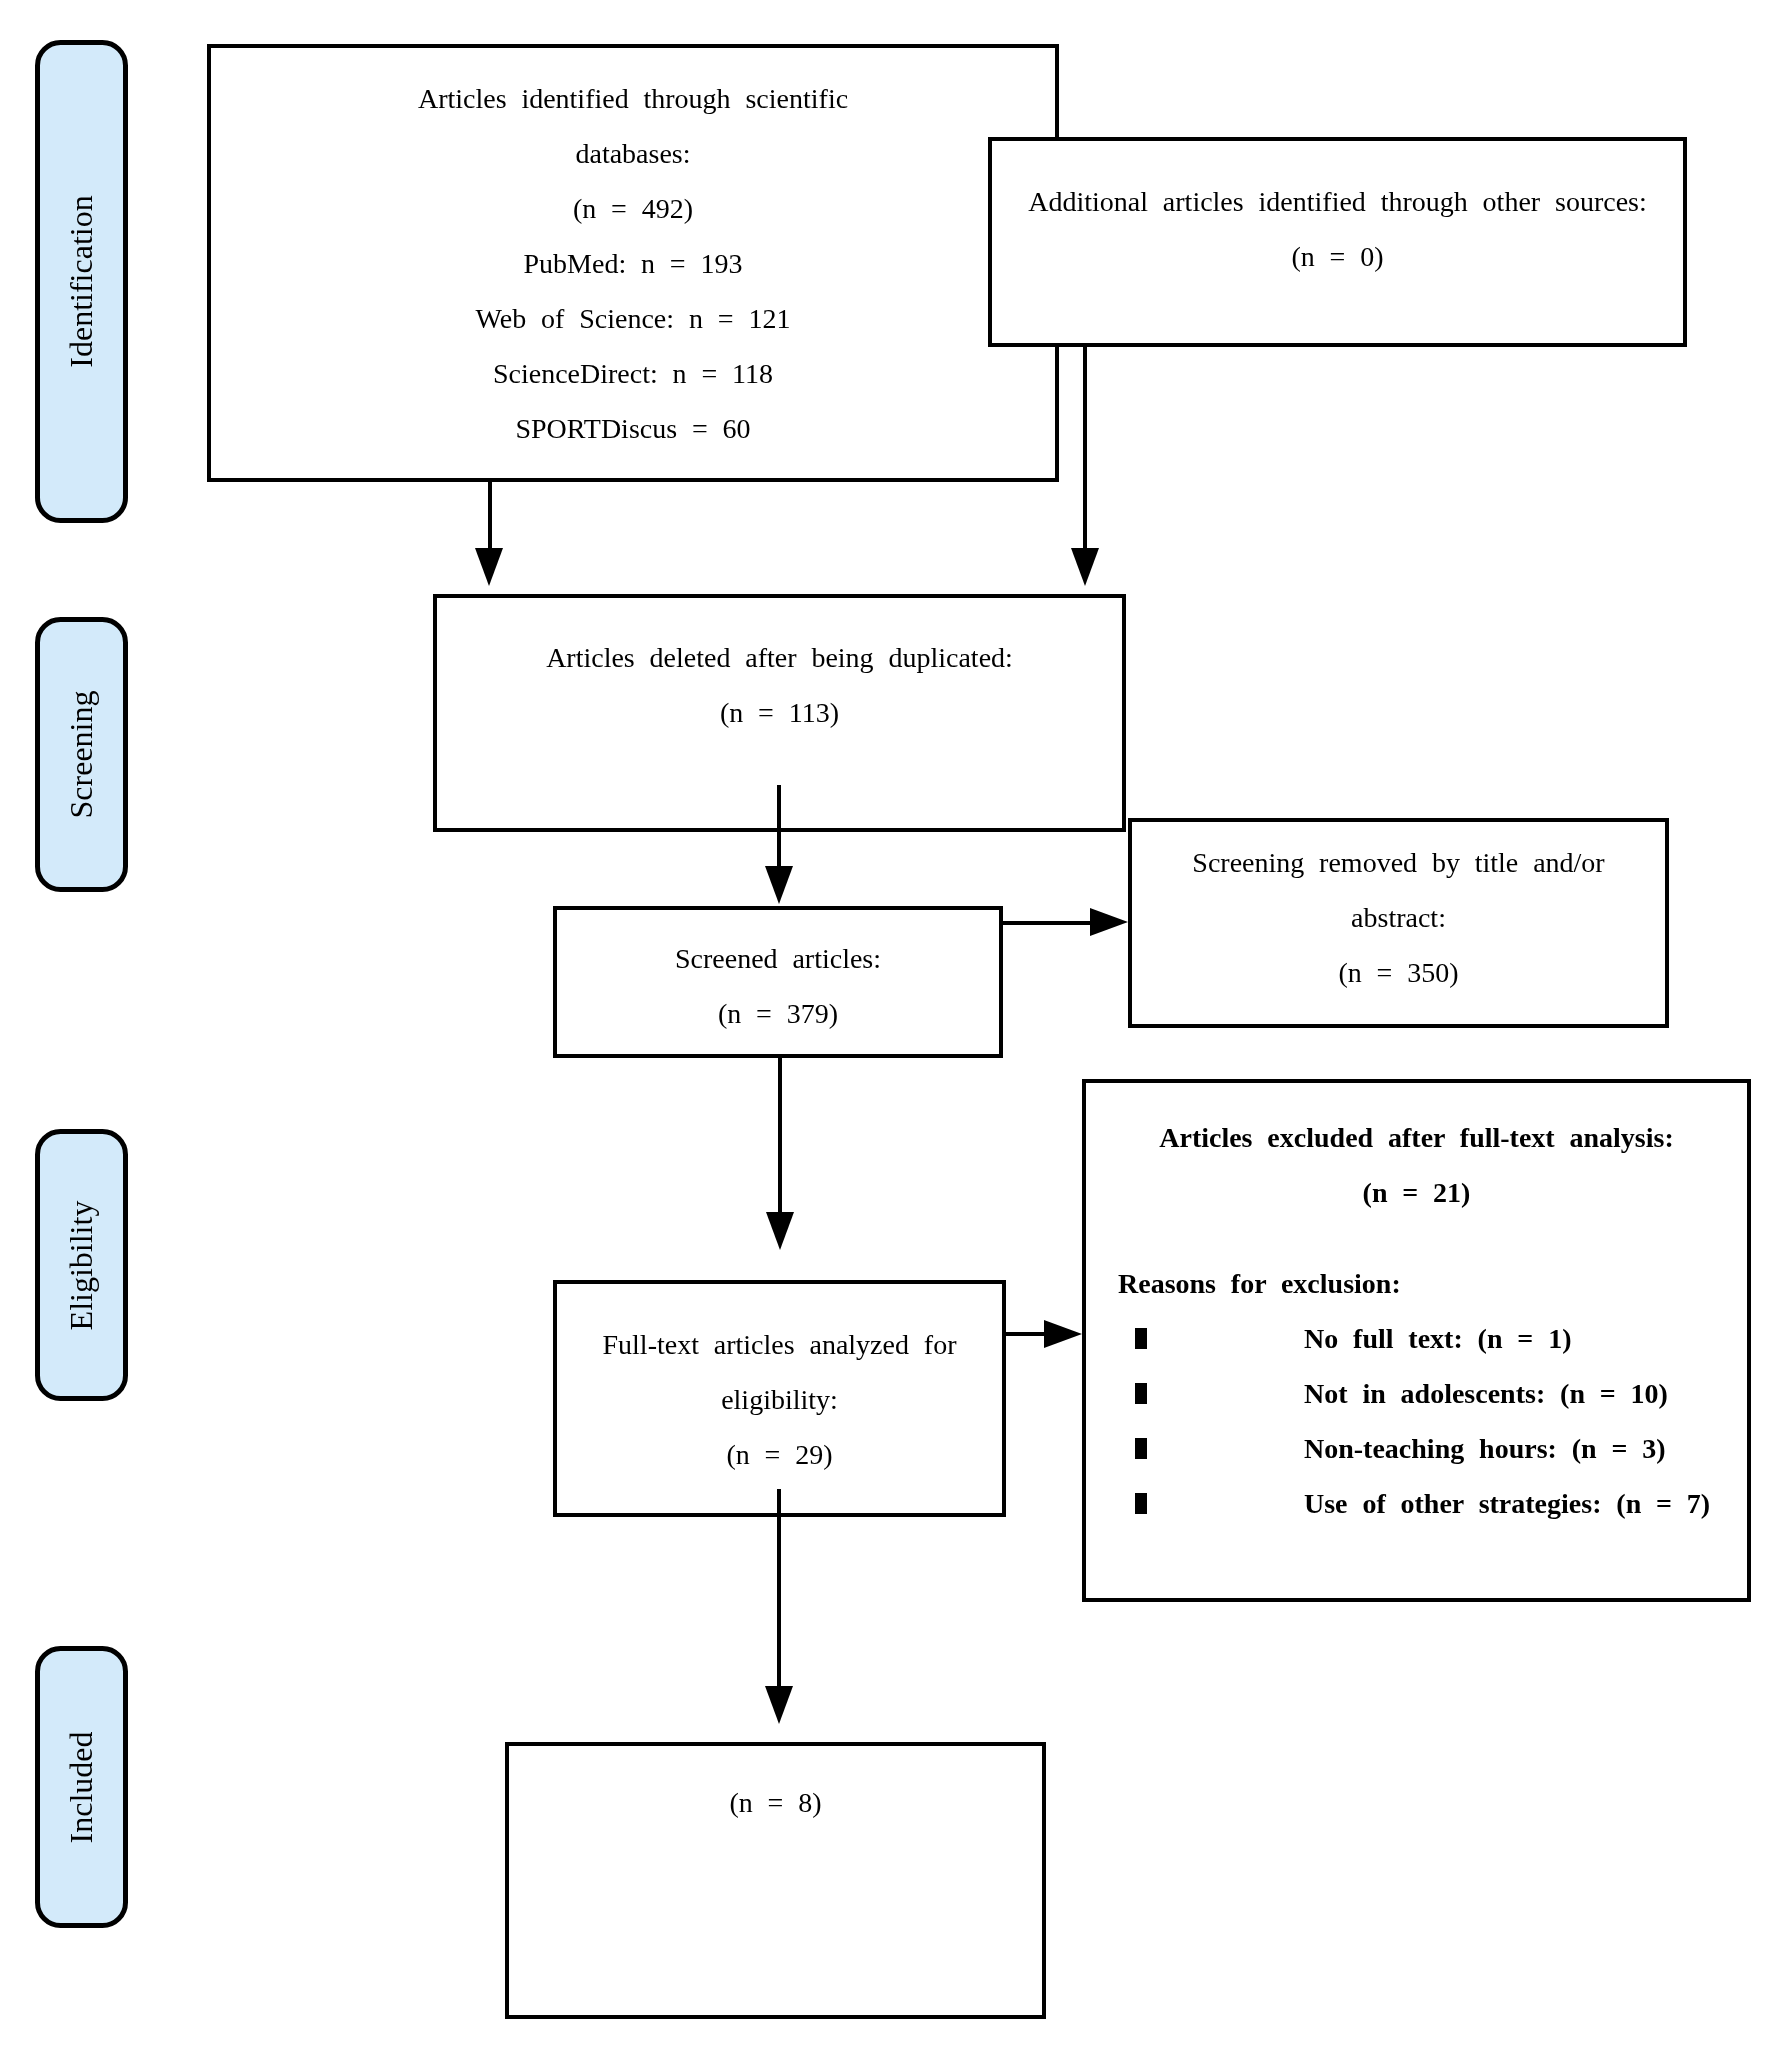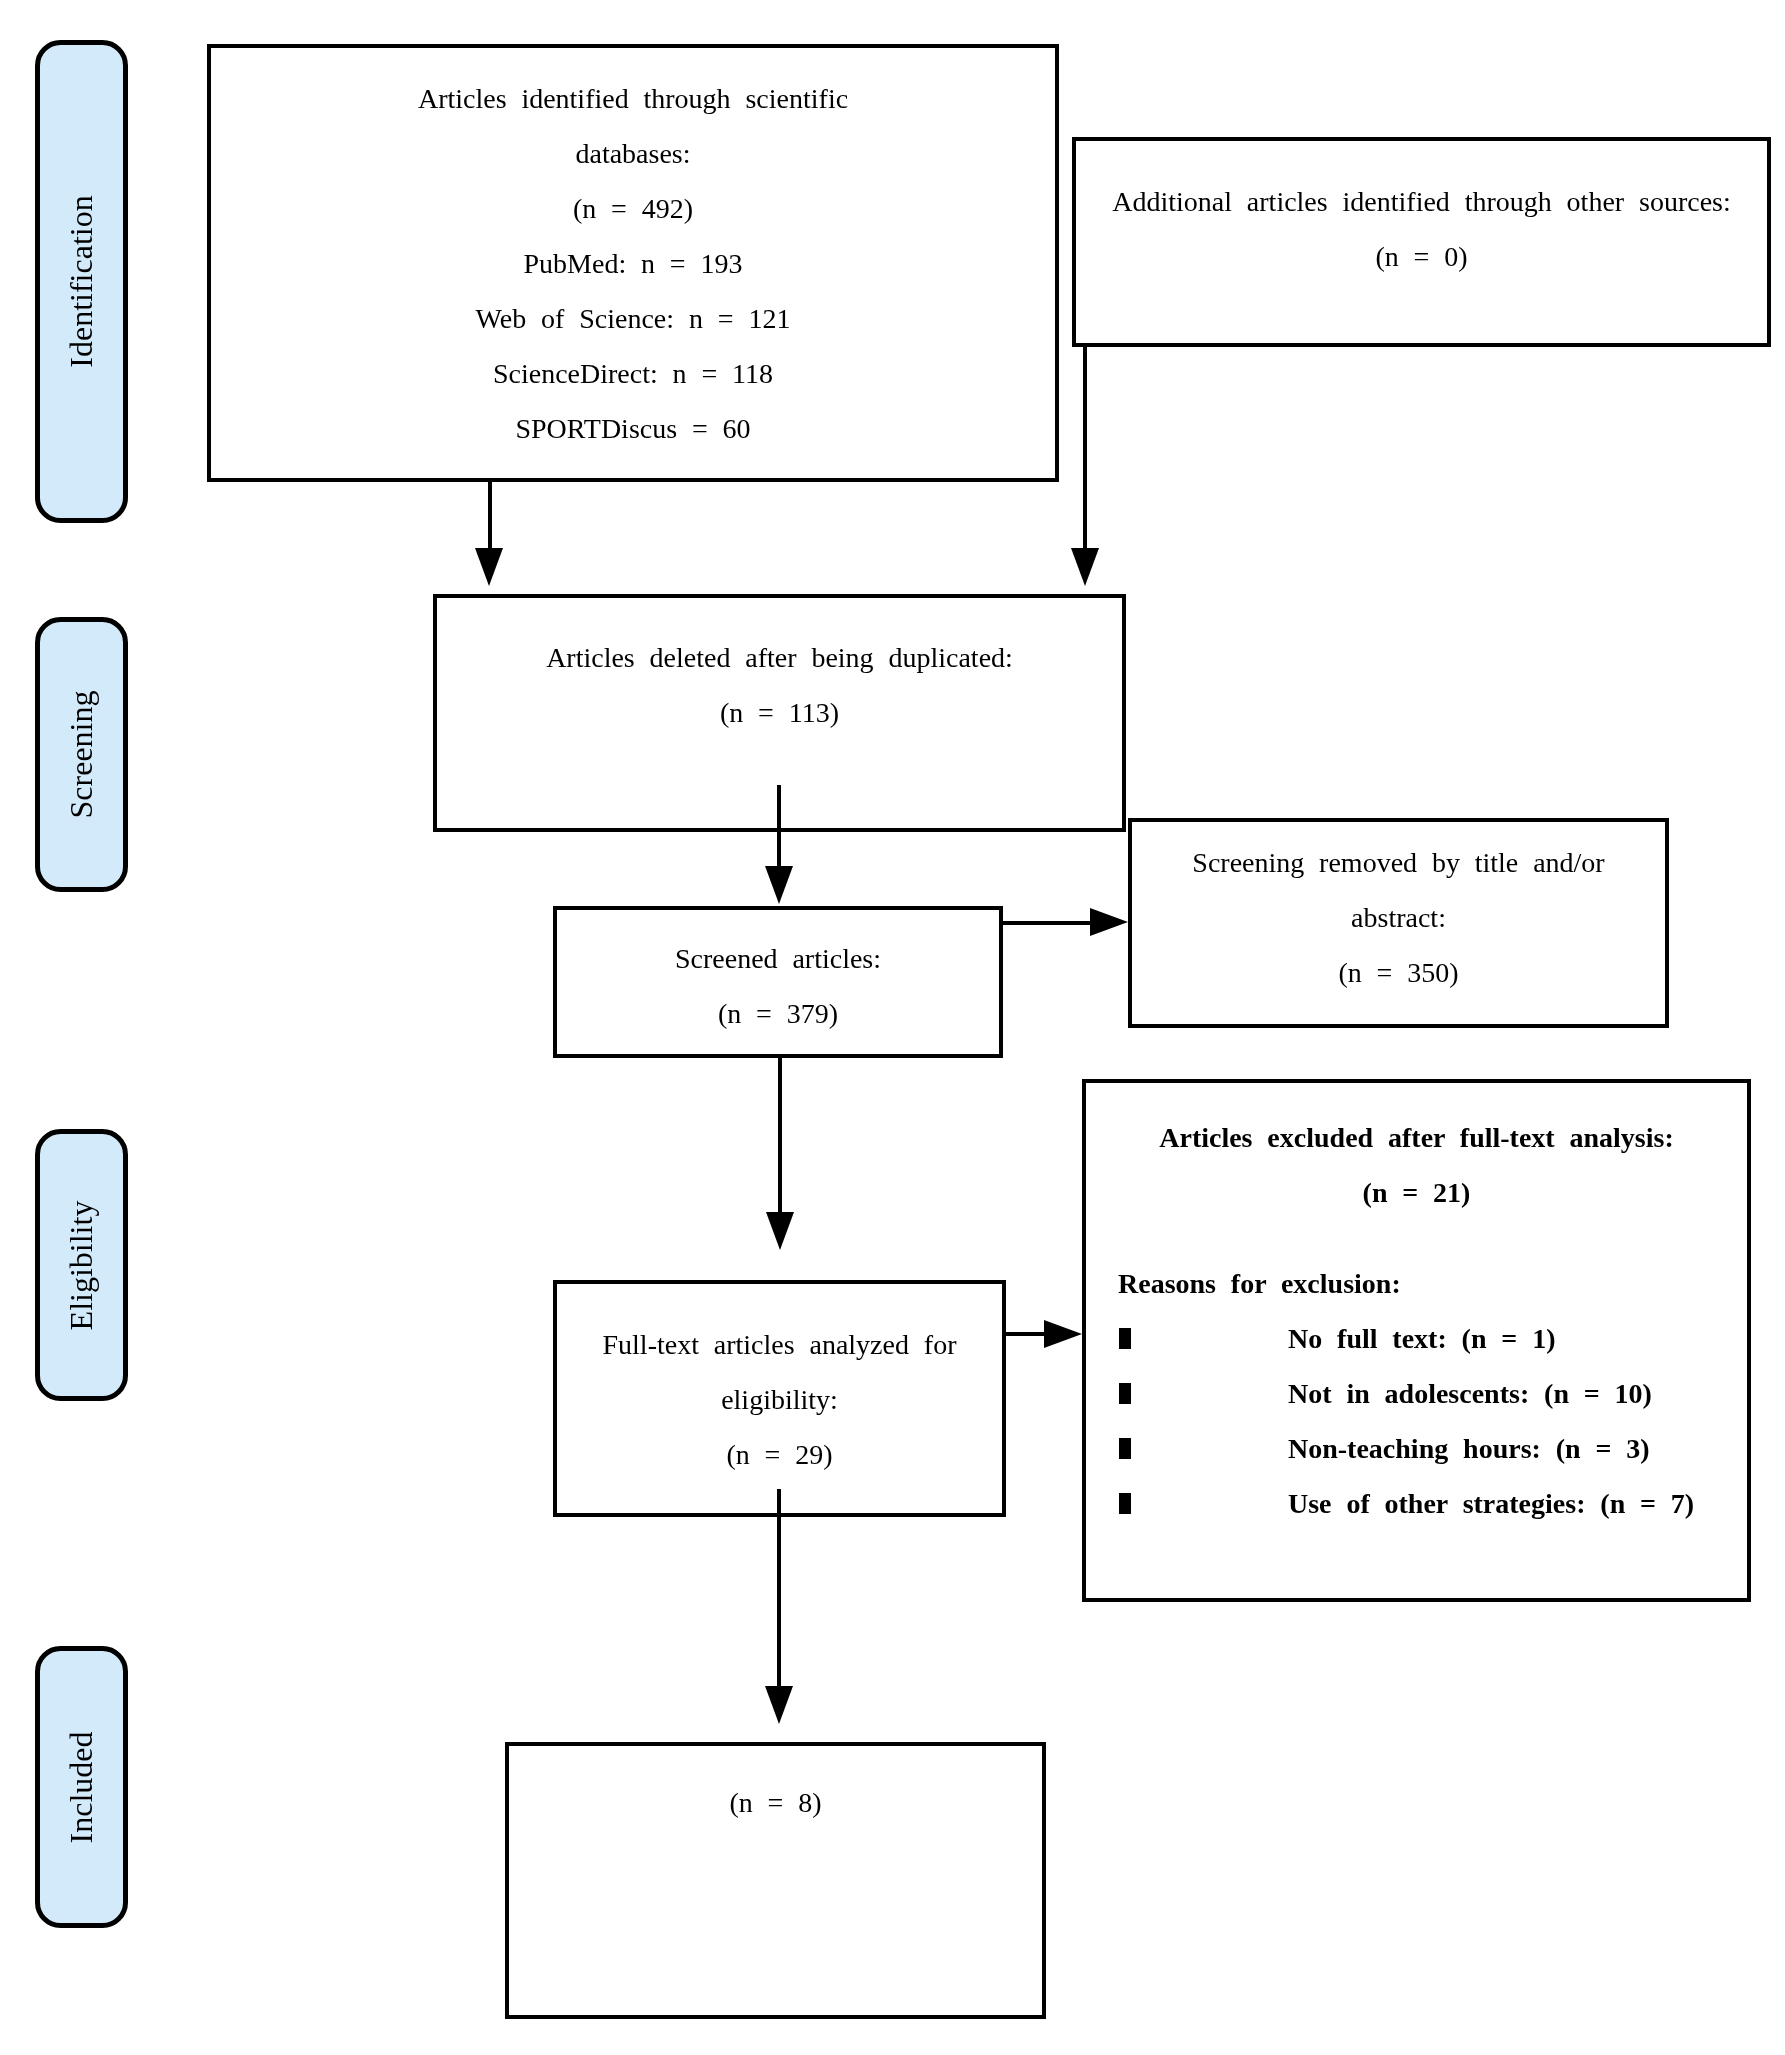--- a/index.html
+++ b/index.html
@@ -21,21 +21,21 @@
   
   .fbox {
     position:absolute; background:#fff; border:4.3px solid #000;
     font-size:28px; line-height:55px; text-align:center;
     word-spacing:0.28em;
   }
   .fbox .row { display:block; }
 
   
   .left-row { text-align:left; padding-left:32px; }
-  .bullet-row { text-align:left; padding-left:33px; display:flex; align-items:center; }
+  .bullet-row { text-align:left; padding-left:33px; display:flex; align-items:center;margin-left:16px; }
   .bullet-sq {
     display:inline-block; width:12px; height:20.7px; background:#000;
     margin-right:157px; flex:0 0 auto;
   }
   .spacer60 { height:36px; }
 
   
   .vline { position:absolute; width:4.3px; background:#000; }
   .hline { position:absolute; height:4.3px; background:#000; }
   .head-down {
@@ -70,21 +70,21 @@
 
   <div class="fbox" style="left:207px; top:44px; width:852px; height:438px; padding-top:23px;">
     <span class="row mw900">Articles identified through scientific databases:</span>
     <span class="row">(n = 492)</span>
     <span class="row">PubMed: n = 193</span>
     <span class="row">Web of Science: n = 121</span>
     <span class="row">ScienceDirect: n = 118</span>
     <span class="row">SPORTDiscus = 60</span>
   </div>
 
-  <div class="fbox" style="left:1072px; top:137px; width:699px; height:210px; padding:33px 24px 0 24px;">
+  <div class="fbox" style="left:988px; top:137px; width:699px; height:210px; padding:33px 24px 0 24px;">
     <span class="row">Additional articles identified through other sources:</span>
     <span class="row">(n = 0)</span>
   </div>
 
   <div class="fbox" style="left:433px; top:594px; width:693px; height:238px; padding-top:32px;">
     <span class="row">Articles deleted after being duplicated:</span>
     <span class="row">(n = 113)</span>
   </div>
 
   <div class="fbox" style="left:553px; top:906px; width:450px; height:152px; padding-top:21px;">

